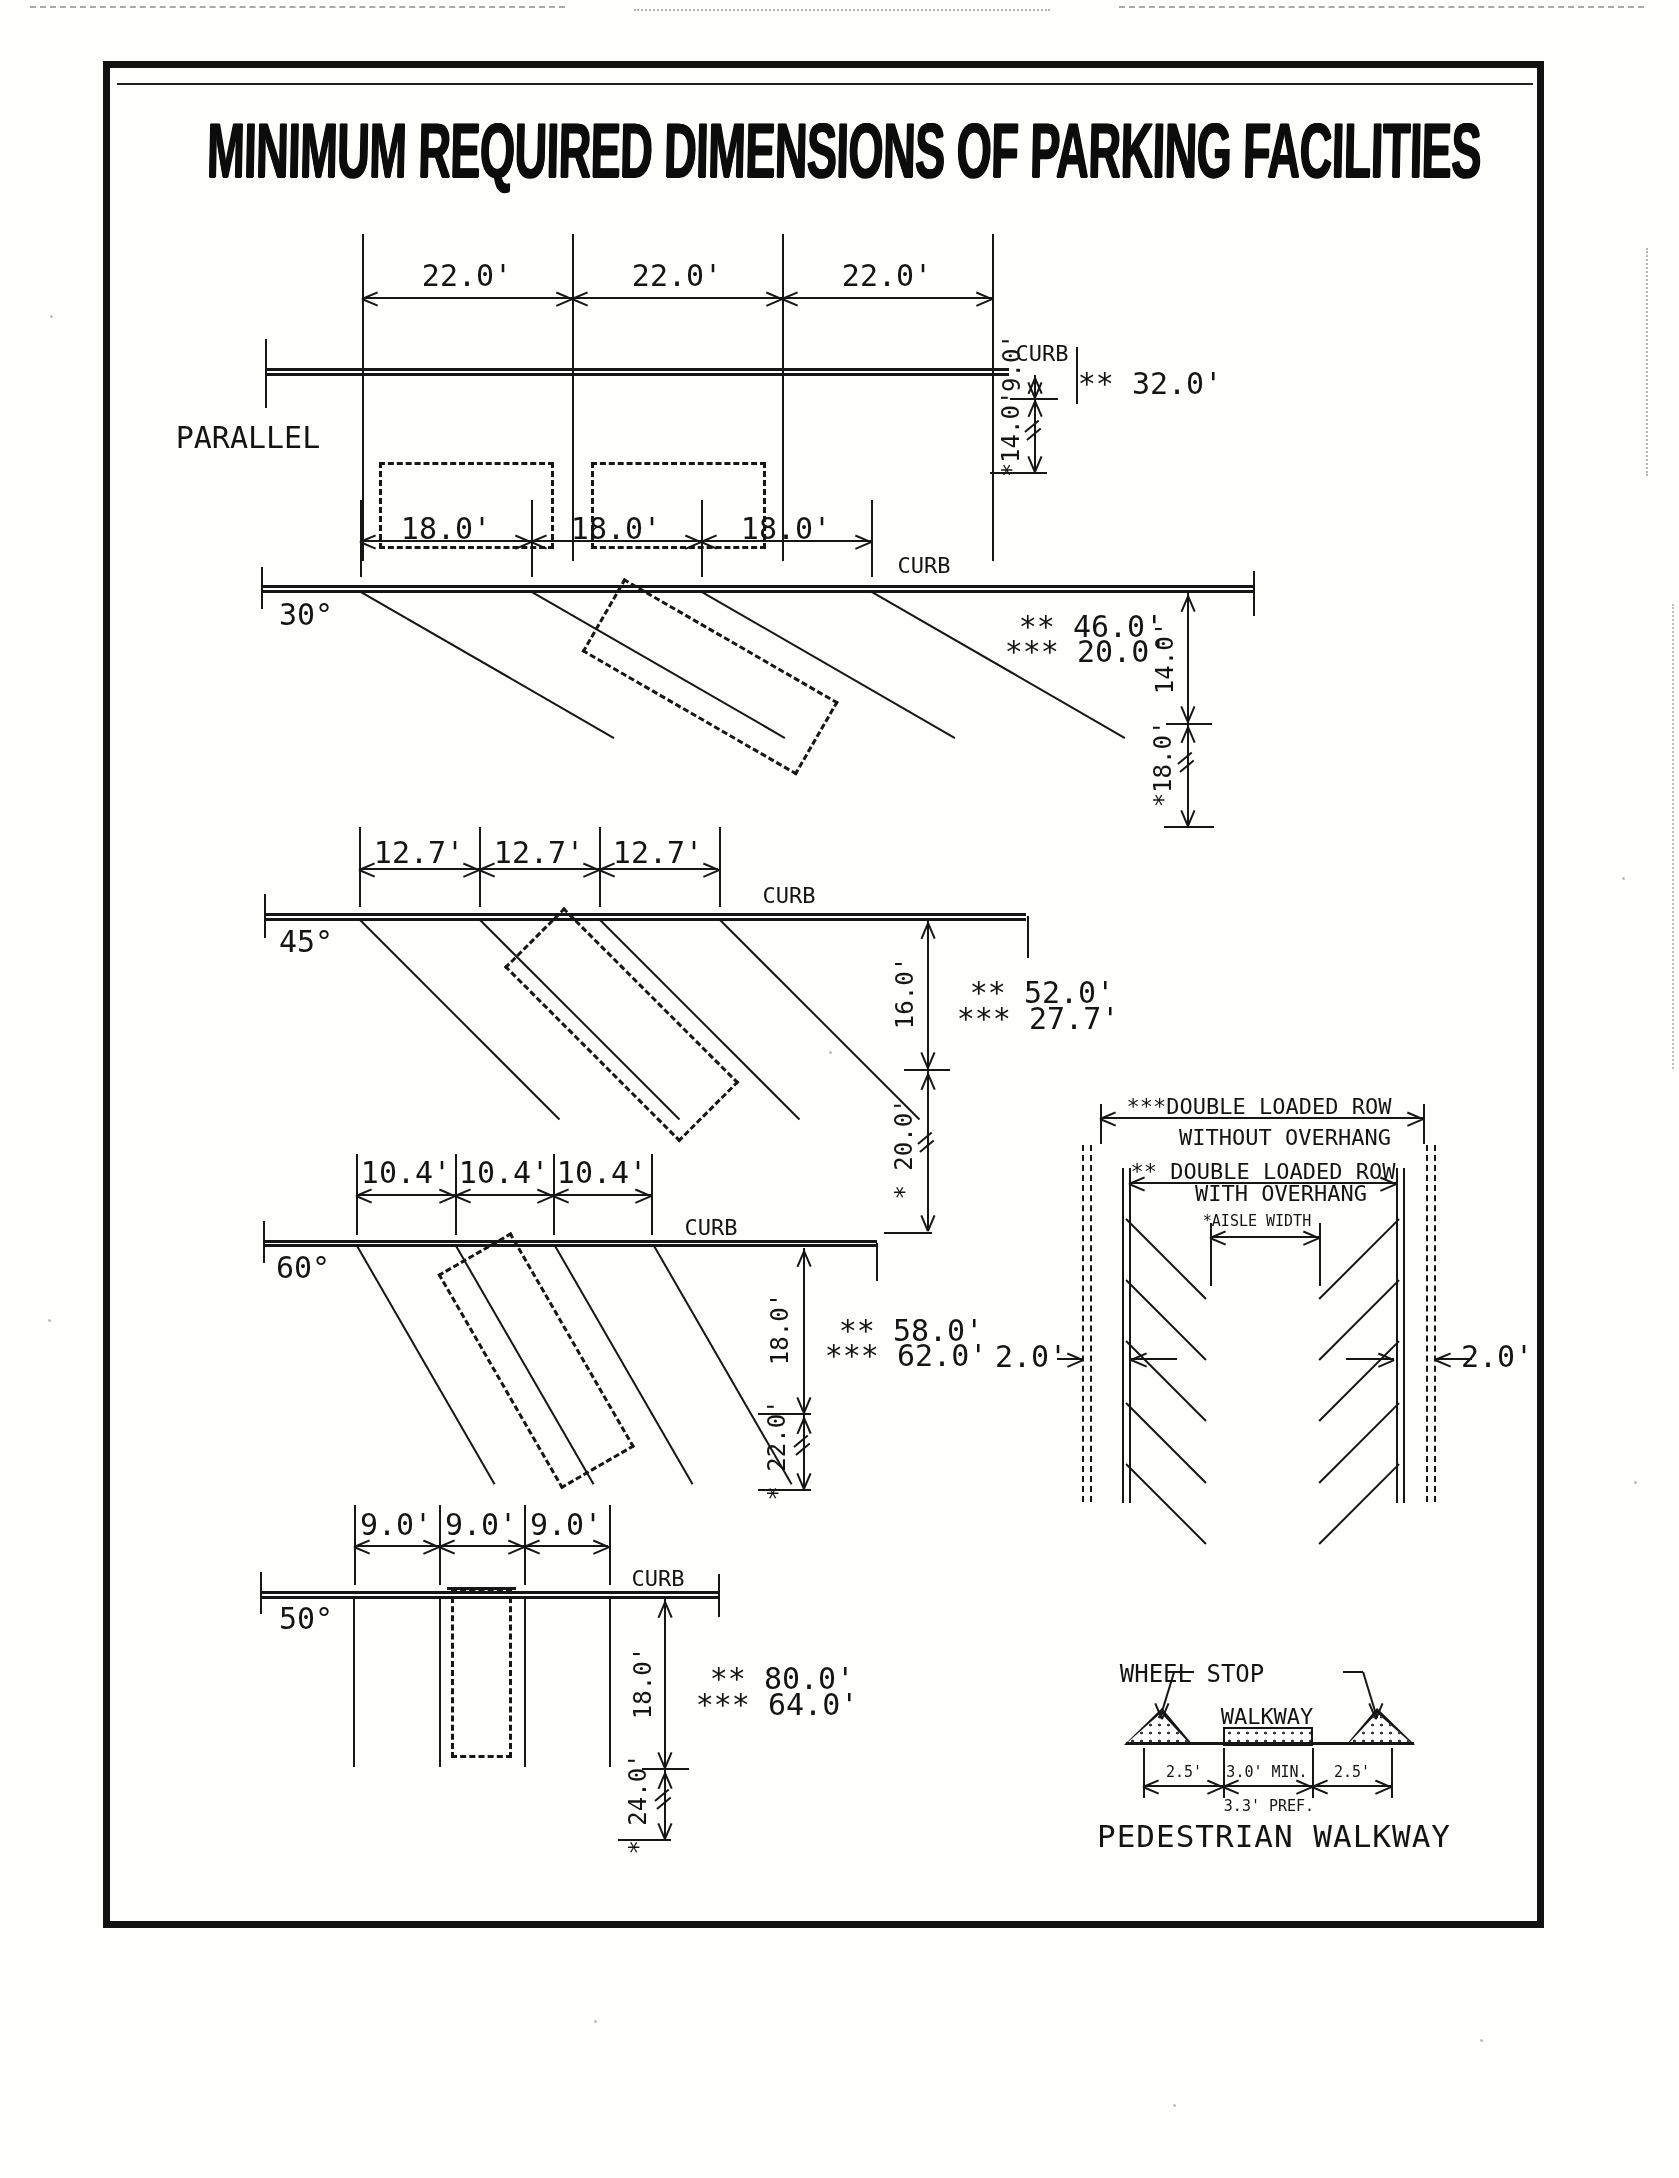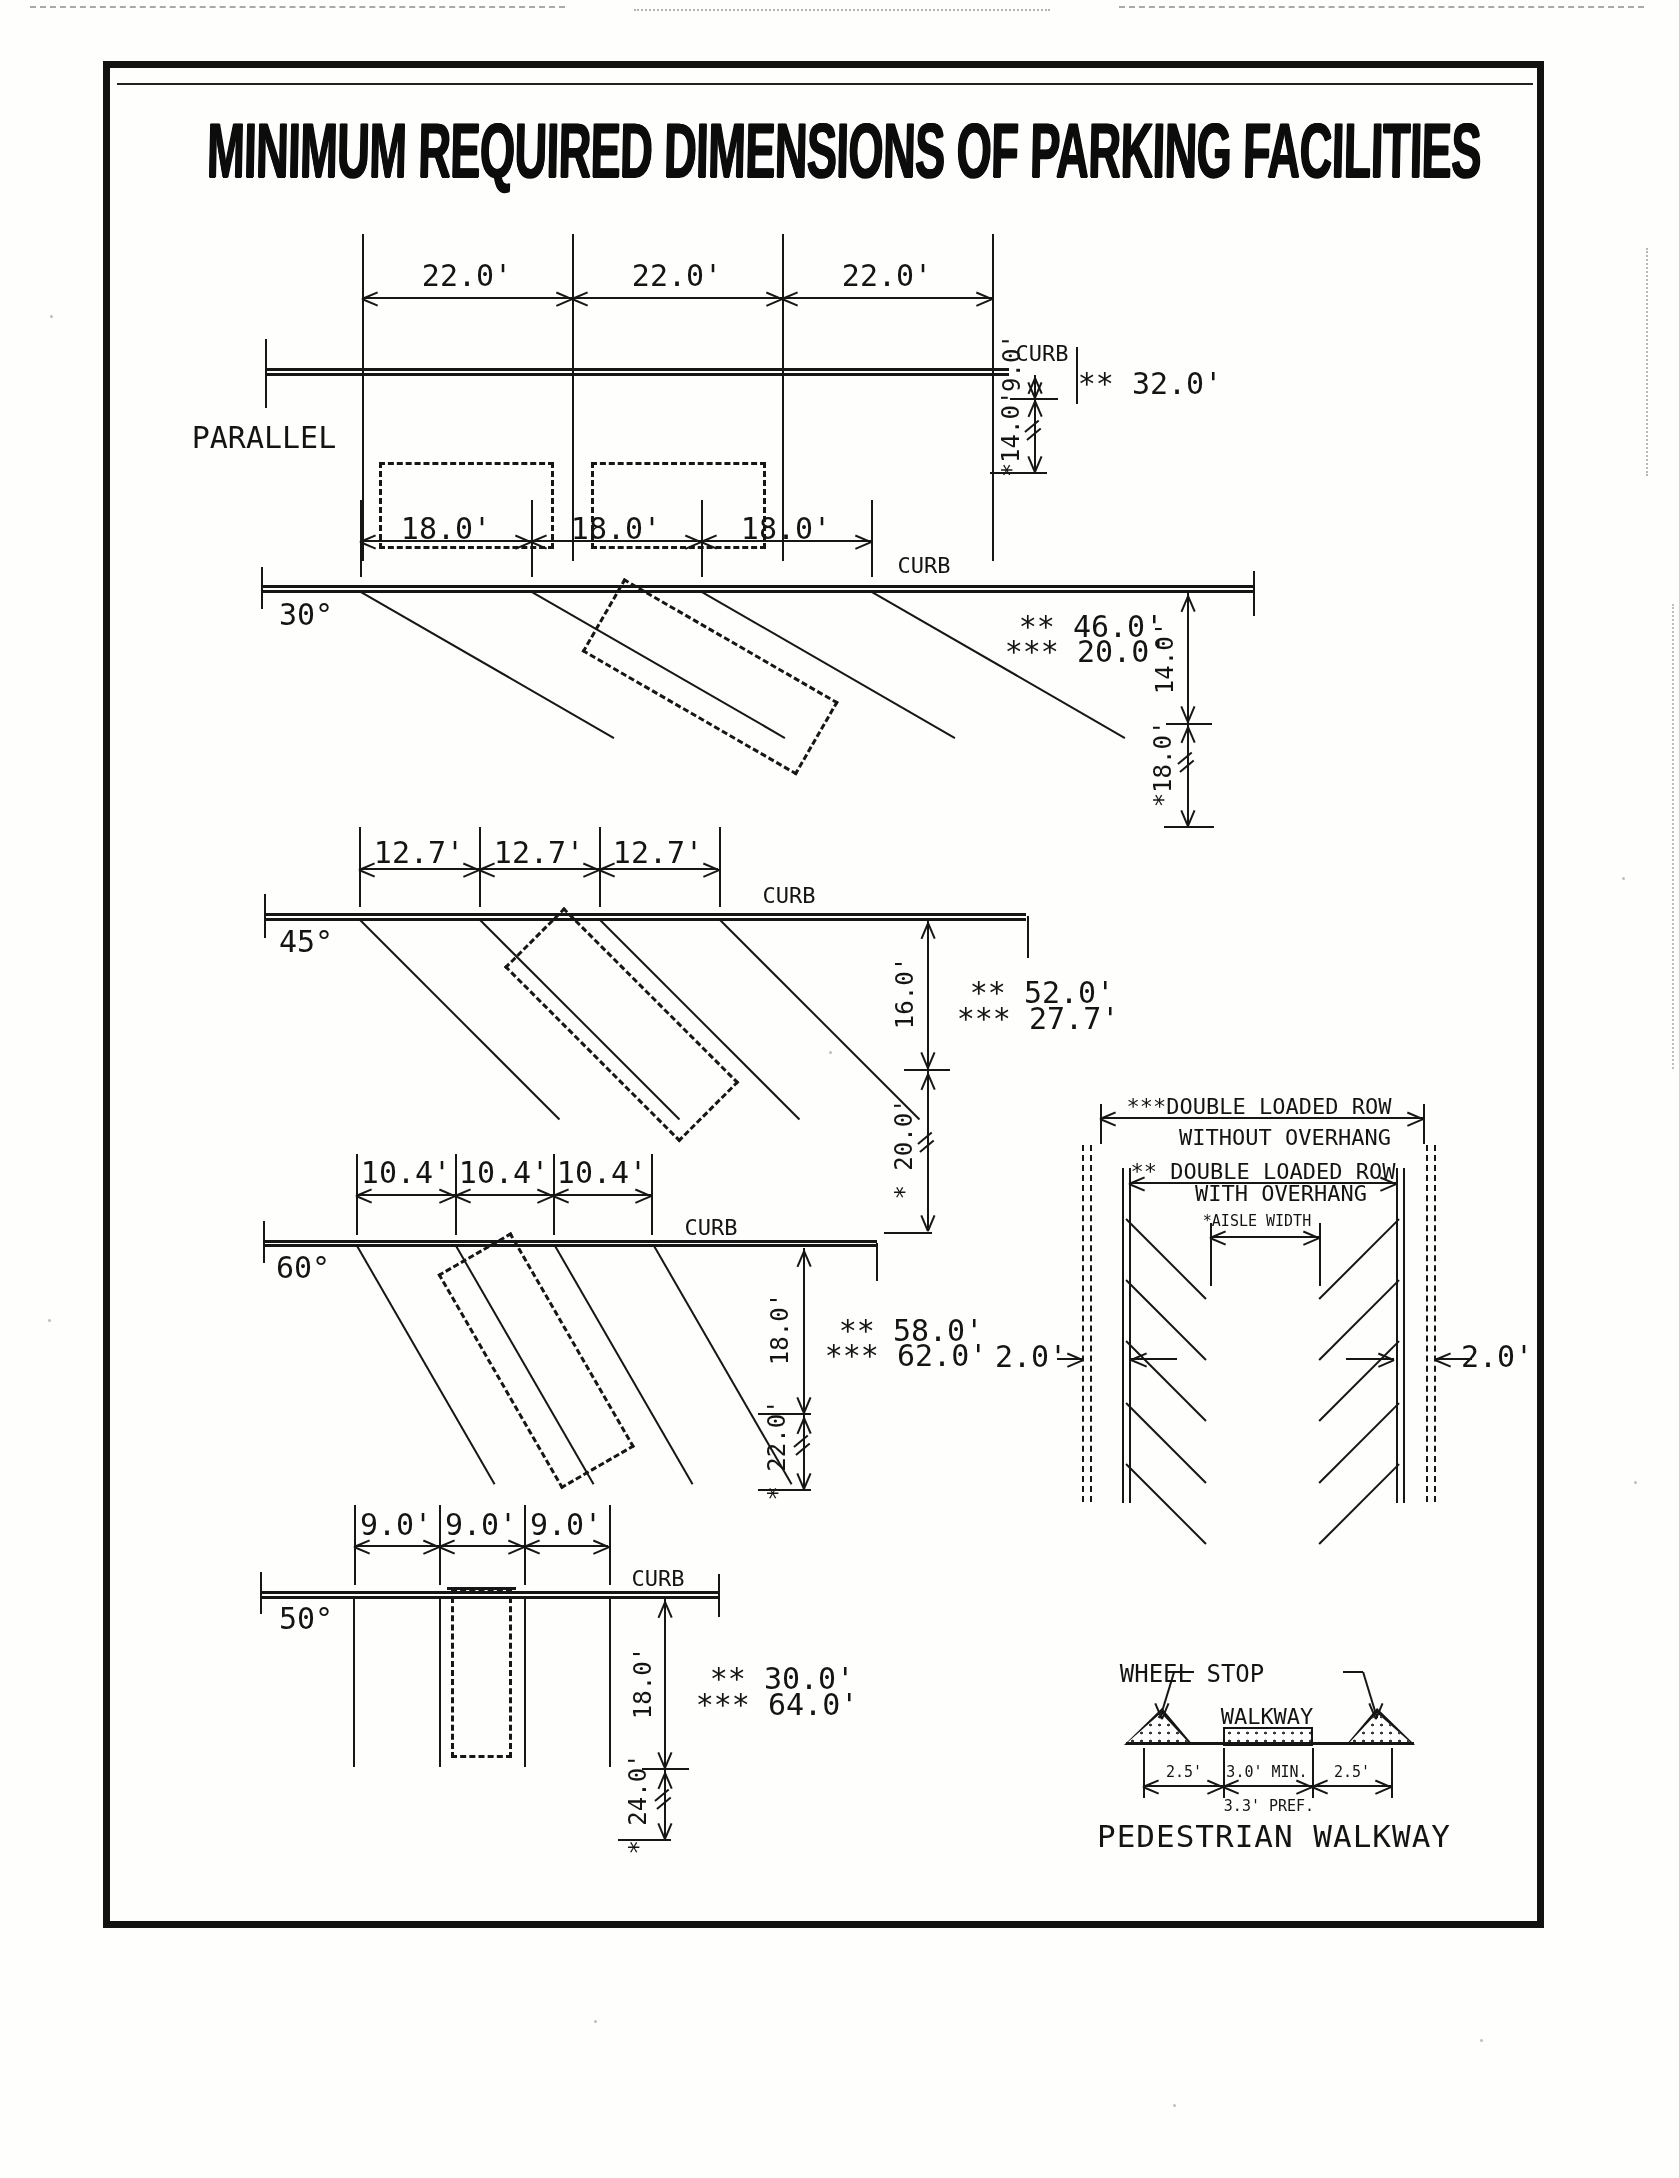--- a/index.html
+++ b/index.html
@@ -39,21 +39,21 @@
   <div class="frame"></div>
   <div class="frame-inner"></div>
 
   <div class="title">MINIMUM REQUIRED DIMENSIONS OF PARKING FACILITIES</div>
 
   <div>
     <div class="lbl" style="left:467px;top:276px">22.0'</div>
     <div class="lbl" style="left:677px;top:276px">22.0'</div>
     <div class="lbl" style="left:887px;top:276px">22.0'</div>
     <div class="lbl sm" style="left:1042px;top:354px">CURB</div>
-    <div class="lbl" style="left:264px;top:438px">PARALLEL</div>
+    <div class="lbl" style="left:248px;top:438px">PARALLEL</div>
     <div class="vlbl" style="left:1012px;top:363px">9.0'</div>
     <div class="vlbl" style="left:1011px;top:434px">*14.0'</div>
     <div class="lbl" style="left:1150px;top:384px">** 32.0'</div>
     <div class="stall" style="left:379px;top:462px;width:175px;height:87px"></div>
     <div class="stall" style="left:591px;top:462px;width:175px;height:87px"></div>
   </div>
 
   <div>
     <div class="lbl" style="left:446px;top:529px">18.0'</div>
     <div class="lbl" style="left:616px;top:529px">18.0'</div>
@@ -92,21 +92,21 @@
     <div class="vlbl" style="left:777px;top:1450px">* 22.0'</div>
     <div class="car" style="left:511px;top:1232px;width:248px;height:85px;transform:rotate(60deg);transform-origin:0 0"></div>
   </div>
 
   <div>
     <div class="lbl" style="left:396px;top:1525px">9.0'</div>
     <div class="lbl" style="left:481px;top:1525px">9.0'</div>
     <div class="lbl" style="left:566px;top:1525px">9.0'</div>
     <div class="lbl sm" style="left:658px;top:1579px">CURB</div>
     <div class="lbl" style="left:306px;top:1619px">50°</div>
-    <div class="lbl" style="left:782px;top:1679px">** 30.0'</div>
+    <div class="lbl" style="left:782px;top:1679px">** 80.0'</div>
     <div class="lbl" style="left:777px;top:1705px">*** 64.0'</div>
     <div class="vlbl" style="left:643px;top:1683px">18.0'</div>
     <div class="vlbl" style="left:638px;top:1804px">* 24.0'</div>
     <div class="car" style="left:451px;top:1588px;width:61px;height:170px"></div>
   </div>
 
   <div>
     <div class="lbl sm" style="left:1259px;top:1107px">***DOUBLE LOADED ROW</div>
     <div class="lbl sm" style="left:1285px;top:1138px">WITHOUT OVERHANG</div>
     <div class="lbl sm" style="left:1263px;top:1172px">** DOUBLE LOADED ROW</div>

